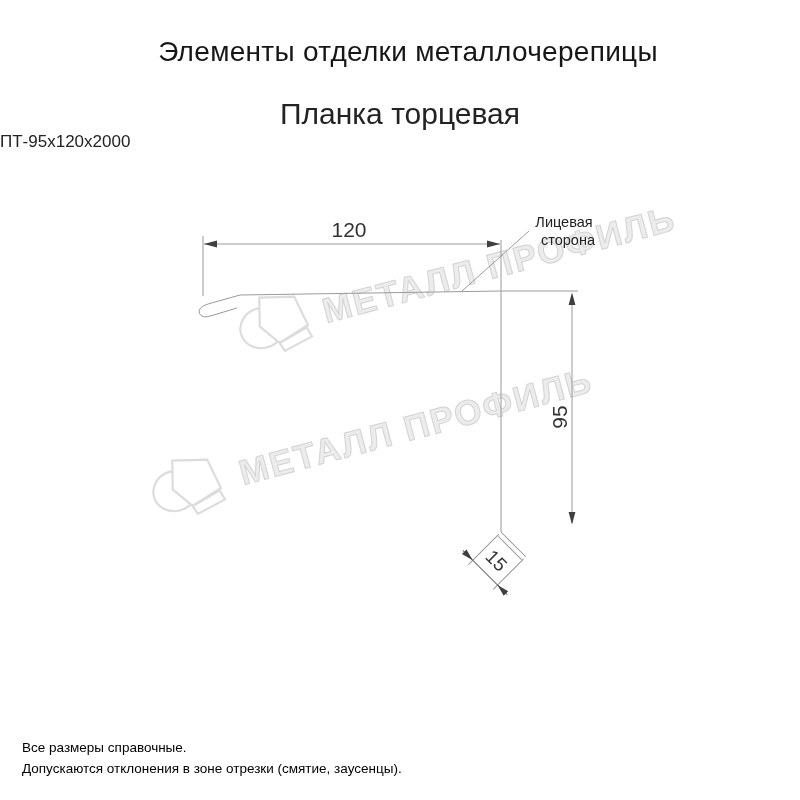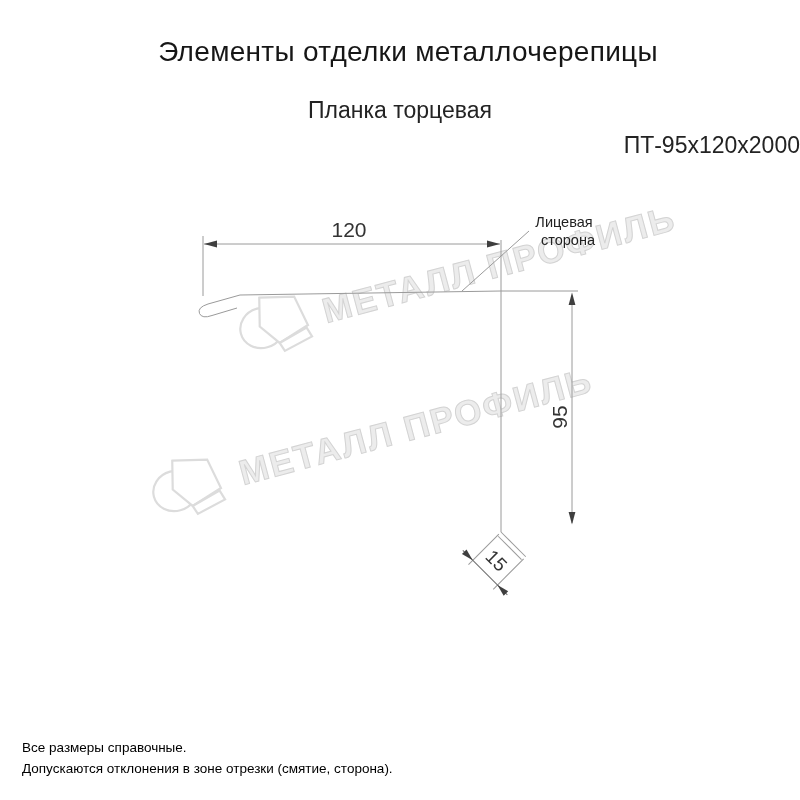--- a/index.html
+++ b/index.html
@@ -6,25 +6,25 @@
   .canvas{
     position:relative;width:800px;height:800px;background:#ffffff;
     font-family:"Liberation Sans", sans-serif;overflow:hidden;
   }
   .page-title{
     position:absolute;top:28px;left:0;width:100%;text-align:center;
     font-size:28px;font-weight:400;color:#161616;margin:8px;letter-spacing:.3px;
   }
   .product-name{
     position:absolute;top:97px;left:0;width:100%;text-align:center;
-    font-size:23px;font-weight:400;color:#232323;margin:0;
+    font-size:30px;font-weight:400;color:#232323;margin:0;
   }
   .product-code{
-    position:absolute;top:132px;left:0;width:100%;text-align:right;
-    font-size:23px;font-weight:400;color:#232323;margin:0;
+    position:absolute;top:132px;left:0;width:100%;text-align:left;
+    font-size:17px;font-weight:400;color:#232323;margin:0;
   }
   .notes{position:absolute;left:22px;top:737px;font-size:13.5px;color:#000000;line-height:21px;}
   .drawing-svg{position:absolute;left:0;top:0;}
   
   .ln{stroke:#9a9a9a;stroke-width:1;fill:none;}
   .ln-dark{stroke:#6e6e6e;stroke-width:1;fill:none;}
   .arrow{fill:#3f3f3f;stroke:none;}
   .dimtext{fill:#333333;font-size:21px;font-family:"Liberation Sans",sans-serif;}
   .dimtext-sm{fill:#333333;font-size:19px;font-family:"Liberation Sans",sans-serif;}
   .labeltext{fill:#222222;font-size:14.5px;font-family:"Liberation Sans",sans-serif;}
@@ -99,16 +99,16 @@
 
     <g>
       <line class="ln" x1="462" y1="291" x2="529" y2="231"></line>
       <text class="labeltext" x="564" y="227" text-anchor="middle">Лицевая</text>
       <text class="labeltext" x="568" y="245" text-anchor="middle">сторона</text>
     </g>
   </svg>
 
   <div class="notes">
     <div>Все размеры справочные.</div>
-    <div>Допускаются отклонения в зоне отрезки (смятие, сторона).</div>
+    <div>Допускаются отклонения в зоне отрезки (смятие, заусенцы).</div>
   </div>
 
 </div>
 
 </body></html>

